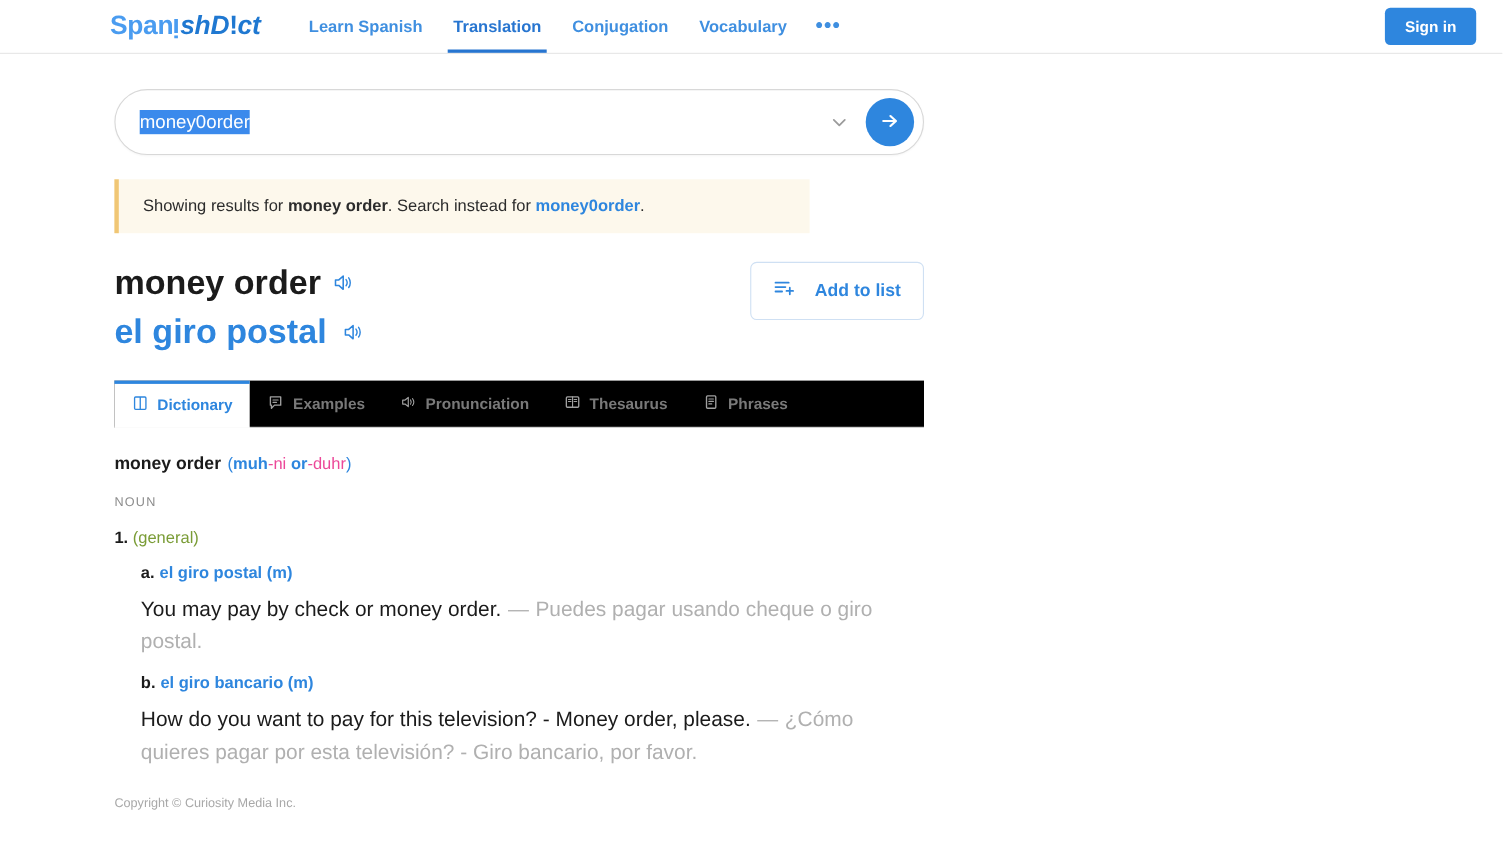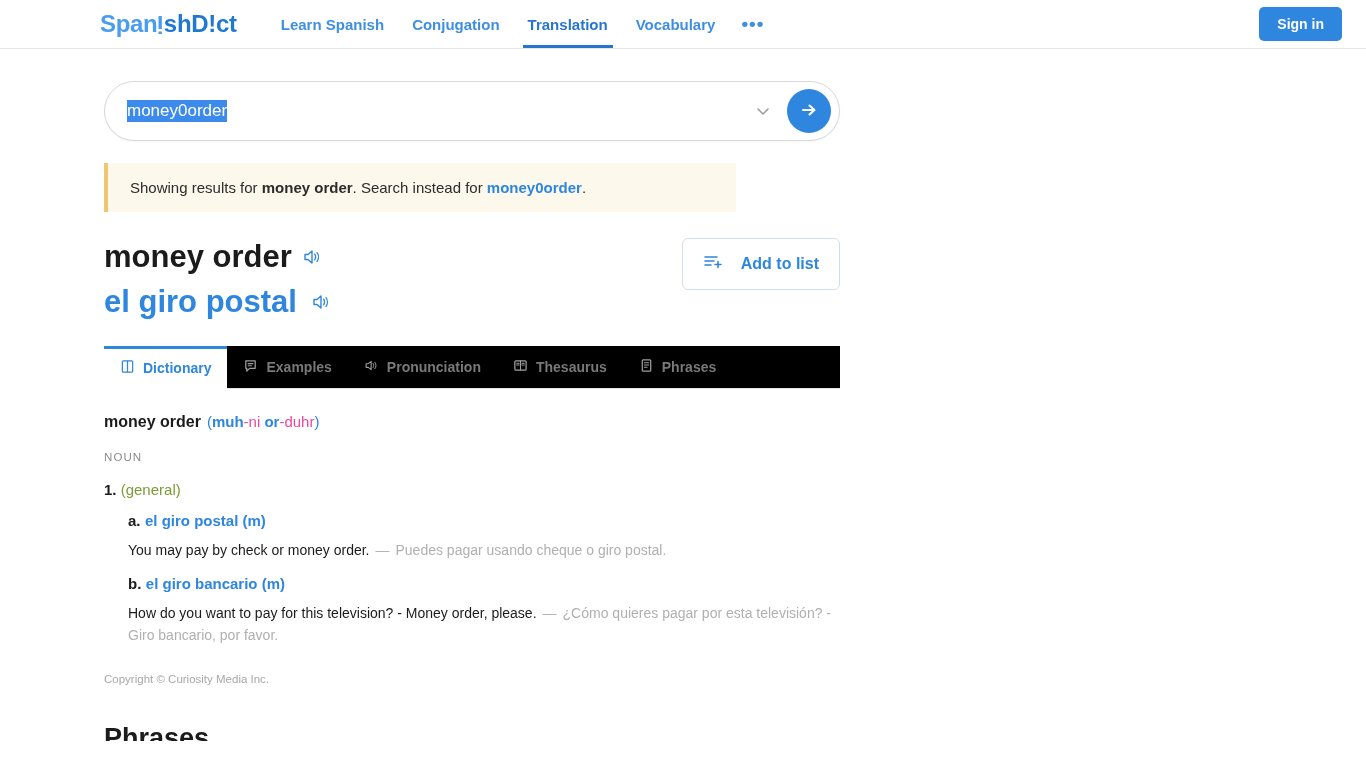--- a/index.html
+++ b/index.html
@@ -24,21 +24,21 @@
   .logo {
     font-size: 24px;
     font-weight: bold;
     letter-spacing: -0.3px;
     white-space: nowrap;
     margin-right: 30px;
     cursor: pointer;
     line-height: 1;
   }
   .logo .lo-a { color: #4a9cf0; }
-  .logo .lo-b { color: #1f78d1; }
+  .logo .lo-b { color: #1f78d1; font-style: italic; }
   .logo .lo-i {
     display: inline-block;
     transform: rotate(180deg);
     color: #4a9cf0;
   }
   .logo .lo-bang { color: #1f78d1; }
 
   .nav { display: flex; align-items: center; height: 100%; }
   .nav-item {
     position: relative;
@@ -236,21 +236,21 @@
   }
   .sense { margin-top: 18px; font-size: 15px; }
   .sense-num { font-weight: bold; color: #1b1b1b; }
   .sense-region { color: #7a9c36; }
   .trans-block { margin-left: 24px; margin-top: 14px; }
   .trans-letter { font-weight: bold; color: #1b1b1b; font-size: 15px; }
   .trans-text { color: #2e86de; font-weight: bold; font-size: 15px; cursor: pointer; text-decoration: none; }
   .example {
     margin-left: 24px;
     margin-top: 10px;
-    font-size: 14px;
+    font-size: 19px;
     color: #1b1b1b;
     line-height: 1.55;
     max-width: 712px;
   }
   .ex-dash { color: #b5b5b5; padding: 0 6px; }
   .ex-es { color: #b0b0b0; }
   .copyright {
     margin-top: 26px;
     font-size: 11.5px;
     color: #a8a8a8;
@@ -268,25 +268,25 @@
 <body>
 
 <div class="header">
 
   <div class="logo"><span class="lo-a">Span</span><span class="lo-i">i</span><span class="lo-b">shD</span><span class="lo-bang">!</span><span class="lo-b">ct</span></div>
 
   <div class="nav">
     <div class="nav-item">
         <span>Learn Spanish</span>
       </div>
+    <div class="nav-item active">
+        <span>Translation</span>
+      </div>
     <div class="nav-item">
         <span>Conjugation</span>
-      </div>
-    <div class="nav-item active">
-        <span>Translation</span>
       </div>
     <div class="nav-item">
         <span>Vocabulary</span>
       </div>
     <div class="nav-more">•••</div>
   </div>
 
   <button class="signin-btn">Sign in</button>
 </div>
 

